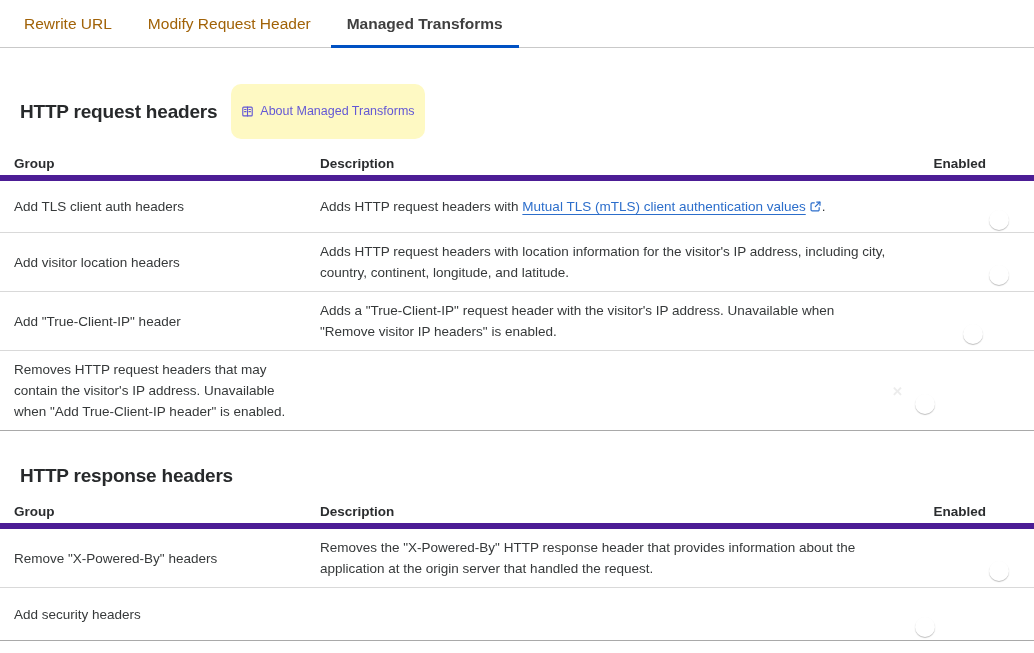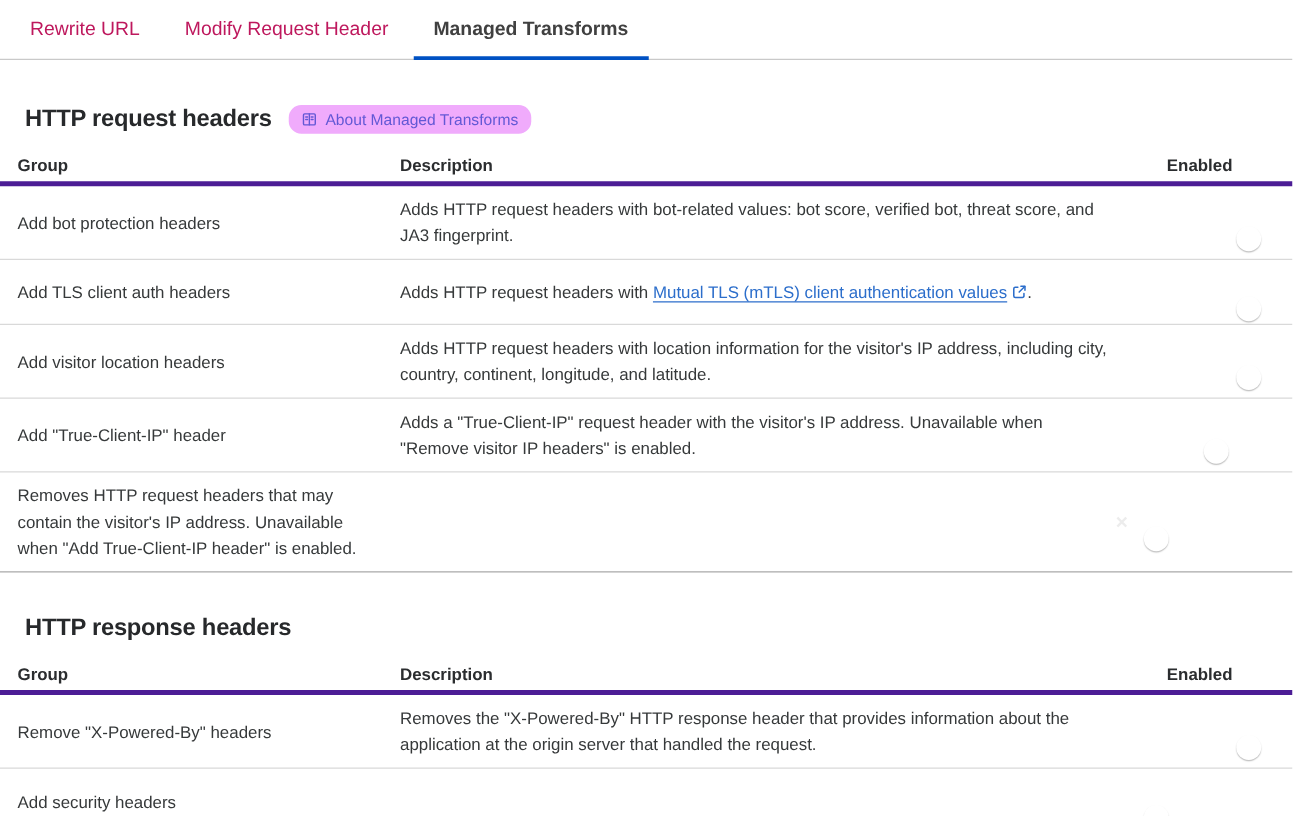--- a/index.html
+++ b/index.html
@@ -7,55 +7,55 @@
   body { font-family: "Liberation Sans", sans-serif; color: #36393a; }
 
   
   .tabbar {
     display: flex; align-items: stretch; gap: 4px;
     height: 48px; padding-left: 8px;
     border-bottom: 1px solid #c9c9c9;
   }
   .tab {
     display: flex; align-items: center;
-    padding: 0 16px; font-size: 15.5px; color: #be185d;
+    padding: 0 16px; font-size: 15.5px; color: #a16207;
     cursor: pointer; position: relative; white-space: nowrap;
   }
   .tab.active { font-weight: 700; color: #404040; }
   .tab.active .tab-underline {
     position: absolute; left: 0; right: 0; bottom: -1px; height: 3px;
     background: #0051c3;
   }
 
   
   .section-head {
     display: flex; align-items: center; gap: 14px;
     margin: 36px 0 8px 20px;
   }
   .section-head.second { margin-top: 34px; align-items: center; }
   .section-title { font-size: 19px; font-weight: 700; color: #27292b; letter-spacing: -0.2px; }
   .badge {
-    display: inline-flex; align-items: flex-end; gap: 6px;
-    background: #f0abfc; color: #6358d5;
+    display: inline-flex; align-items: flex-start; gap: 6px;
+    background: #fef9c3; color: #6358d5;
     font-size: 12.5px; line-height: 1;
-    padding: 5px 10px; border-radius: 10px; cursor: pointer;
+    padding: 21px 10px; border-radius: 10px; cursor: pointer;
     white-space: nowrap;
   }
   .badge svg { display: block; }
 
   
   .rows-table { width: 100%; border-bottom: 1px solid #a9a9a9; }
   .grid {
     display: grid;
     grid-template-columns: 306px 592px 1fr;
     padding-left: 14px; padding-right: 48px;
   }
   .thead {
     height: 30px; align-items: center;
-    border-bottom: 4px solid #4c1d95;
+    border-bottom: 6px solid #4c1d95;
     font-size: 13.5px; font-weight: 700; color: #2b2d2f; margin-top: 12px;
   }
   .thead .col-enabled { justify-self: end; }
   .row {
     min-height: 52px; align-items: center;
     border-bottom: 1px solid #d9d9d9;
     padding-top: 8px; padding-bottom: 8px;
   }
   .row:last-child { border-bottom: none; }
   .cell-group { font-size: 13.5px; color: #36393a; padding-right: 16px; }
@@ -124,31 +124,20 @@
   </span>
 </div>
 
 <div class="rows-table">
   <div class="grid thead">
     <span class="col-group">Group</span>
     <span class="col-desc">Description</span>
     <span class="col-enabled">Enabled</span>
   </div>
 
-  <div class="grid row">
-    <span class="cell-group">Add bot protection headers</span>
-    <span class="cell-desc">Adds HTTP request headers with bot-related values: bot score, verified bot, threat score, and JA3 fingerprint.</span>
-    <span class="cell-toggle">
-      <span class="toggle t-off">
-        
-        <span class="glyph cross">✕</span>
-        <span class="knob"></span>
-      </span>
-    </span>
-  </div>
 
   <div class="grid row">
     <span class="cell-group">Add TLS client auth headers</span>
     <span class="cell-desc"><span>Adds HTTP request headers with </span><a><span>Mutual TLS (mTLS) client authentication values</span><svg width="13" height="13" viewBox="0 0 16 16" fill="none" stroke="currentColor" stroke-width="1.5" stroke-linecap="round" stroke-linejoin="round">
             <path d="M6.5 3.5H4A1.5 1.5 0 0 0 2.5 5v7A1.5 1.5 0 0 0 4 13.5h7A1.5 1.5 0 0 0 12.5 12V9.5"></path>
             <path d="M9.5 2.5h4v4"></path>
             <path d="M13.3 2.7 7.8 8.2"></path>
           </svg></a><span>.</span></span>
     <span class="cell-toggle">
       <span class="toggle t-off">

